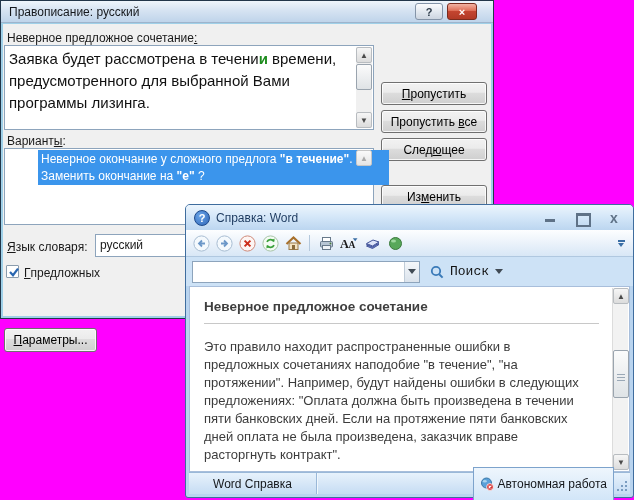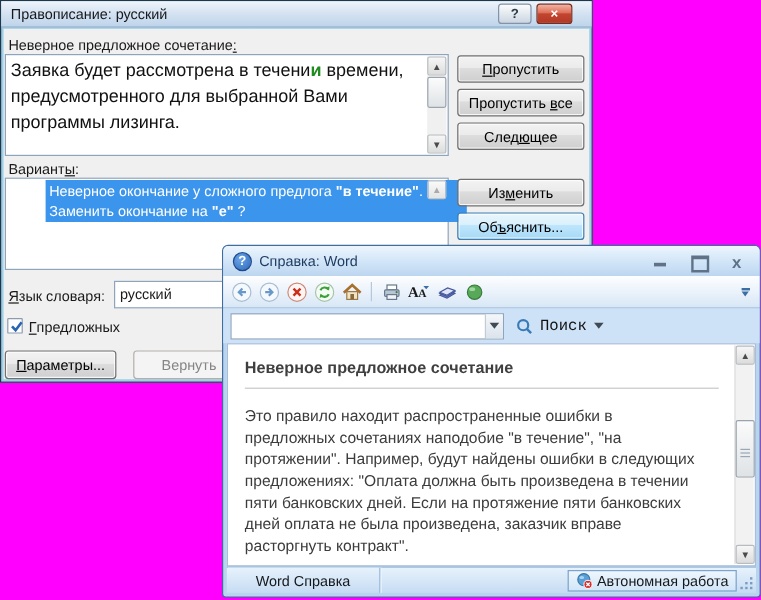--- a/index.html
+++ b/index.html
@@ -33,21 +33,21 @@
   .vscroll { position:absolute; top:1px; right:1px; bottom:1px; width:16px; background:#f0f0f0; }
   .sbtn { position:absolute; left:0; width:16px; height:16px; border:1px solid #b8bcc0; border-radius:2px;
          background:linear-gradient(#f6f6f6,#dcdcdc); display:flex; align-items:center; justify-content:center;
          font-size:8px; color:#4a4a4a; }
   .sthumb { position:absolute; left:0; width:16px; border:1px solid #9aa4ae; border-radius:2px;
          background:linear-gradient(#fbfbfb,#dfe3e6); }
 
   .btn { position:absolute; width:106px; height:23px; border:1px solid #707070; border-radius:3px;
          background:linear-gradient(#f2f2f2,#ebebeb 45%,#dddddd 46%,#cfcfcf);
          box-shadow:inset 0 0 0 1px rgba(255,255,255,.8);
-         display:flex; align-items:center; justify-content:center; font-size:12px; color:#000; cursor:default; }
+         display:flex; align-items:center; justify-content:center; font-size:12px; color:#000; cursor:default;margin-top:36px; }
   .btn.focused { border-color:#3c7fb1;
          background:linear-gradient(#eaf6fd,#d9f0fc 45%,#bee6fd 46%,#a7d9f5); }
   .btn.disabled { border-color:#b3b0ab; background:#f4f4f4; box-shadow:none; color:#858585; }
 
   .listbox { position:absolute; left:1px; top:124px; width:370px; height:77px;
          background:#fff; border:1px solid #8da4bc; }
   .sel { position:absolute; left:1px; top:1px; width:351px; height:35px; background:#3b95ec;
          color:#fff; font-size:12px; line-height:17px; padding:1px 0 0 3px; white-space:nowrap; overflow:hidden;margin-left:32px; }
   .list-up { position:absolute; top:1px; right:1px; width:16px; height:16px;
          border:1px solid #c6c6c6; border-radius:2px; background:linear-gradient(#fafafa,#e4e4e4);
@@ -105,21 +105,21 @@
   .content .vscroll { background:#f2f2f2; border-left:1px solid #dcdcdc; }
   .grip-lines { position:absolute; left:3px; right:3px; top:50%; }
   .grip-lines i { display:block; border-top:1px solid #9aa8b6; margin-bottom:2px; }
 
   .statusbar { position:absolute; left:3px; right:3px; bottom:3px; height:22px;
          background:linear-gradient(#e7f2fc,#c6dcf3); border-top:1px solid #9ab8d8;
          display:flex; align-items:center; font-size:12px; }
   .status-cell-left { width:128px; height:100%; display:flex; align-items:center; justify-content:center;
          border-right:1px solid #9ab8d8; box-shadow:1px 0 0 #f0f7fd; color:#15181c; }
   .status-cell-right { margin-left:auto; height:18px; margin-right:16px; display:flex; align-items:center; gap:4px;
-         border:1px solid #7da3cc; background:linear-gradient(#eef6fd,#d2e6f8); padding:0 6px; color:#15181c; }
+         border:1px solid #7da3cc; background:linear-gradient(#eef6fd,#d2e6f8); padding:16px 6px; color:#15181c; }
   .grip { position:absolute; right:2px; bottom:2px; width:12px; height:12px; }
   .grip::after { content:""; position:absolute; right:1px; bottom:1px; width:2px; height:2px; background:#7a9cc0;
          box-shadow:0 -4px #7a9cc0, 0 -8px #7a9cc0, -4px 0 #7a9cc0, -8px 0 #7a9cc0, -4px -4px #7a9cc0; }
 </style>
 </head>
 <body>
 
 <div class="dlg">
   <div class="dlg-titlebar">
     <span class="dlg-title">Правописание: русский</span>
@@ -186,21 +186,20 @@
         <path d="M3 7 L6 10.2 L11 3.6" stroke="#2a66b0" stroke-width="2.2" fill="none"></path>
       </svg>
     </div>
     <div class="lbl" style="left:21px; top:242px;">
       <span class="u">Г</span><span>предложных</span>
     </div>
 
     <div class="btn" style="left:1px; top:268px; width:93px; height:24px;">
       <span><span class="u">П</span><span>араметры...</span></span>
     </div>
-    <div class="btn disabled" style="left:108px; top:268px; width:93px; height:24px;">Вернуть</div>
   </div>
 </div>
 
 <div class="help">
   <div class="help-titlebar">
     <span class="help-icon">?</span>
     <span class="help-title">Справка: Word</span>
     <span class="winctl">
       <span class="ctl ctl-min"></span>
       <span class="ctl ctl-max"></span>

